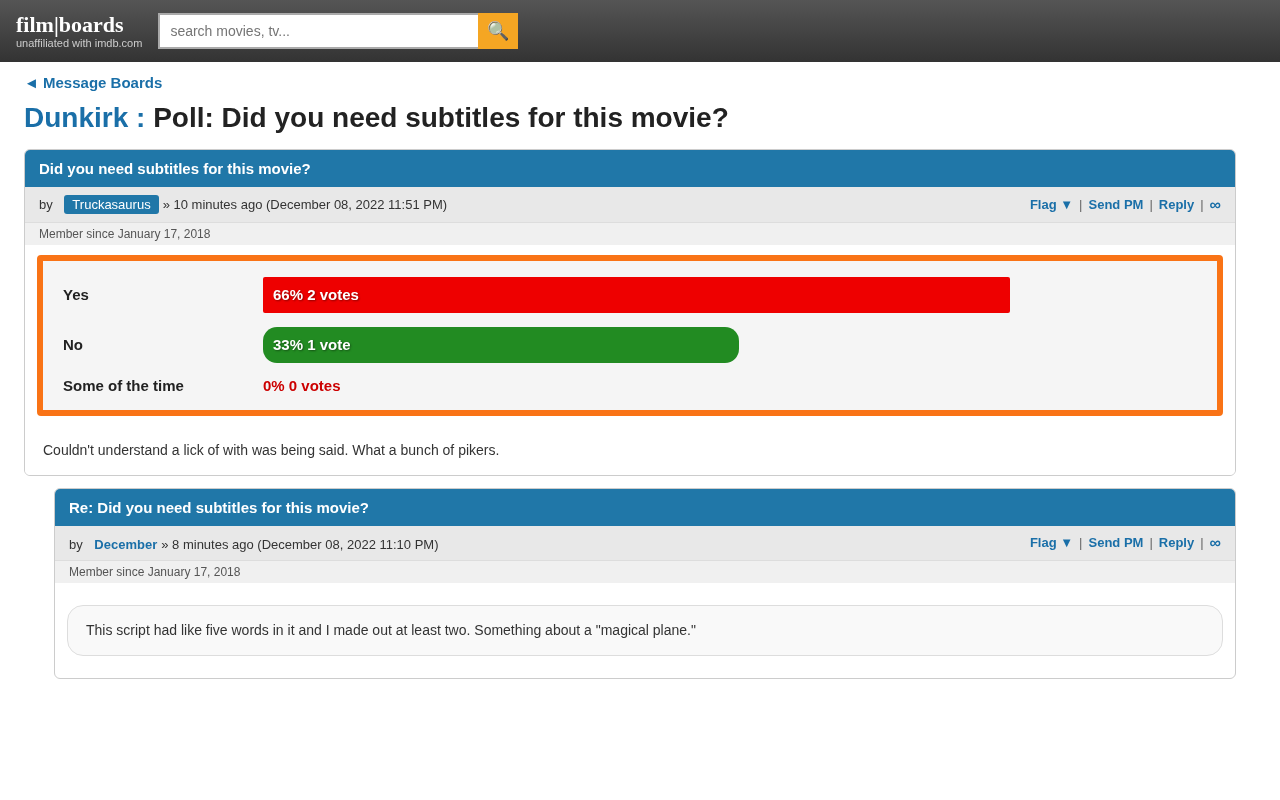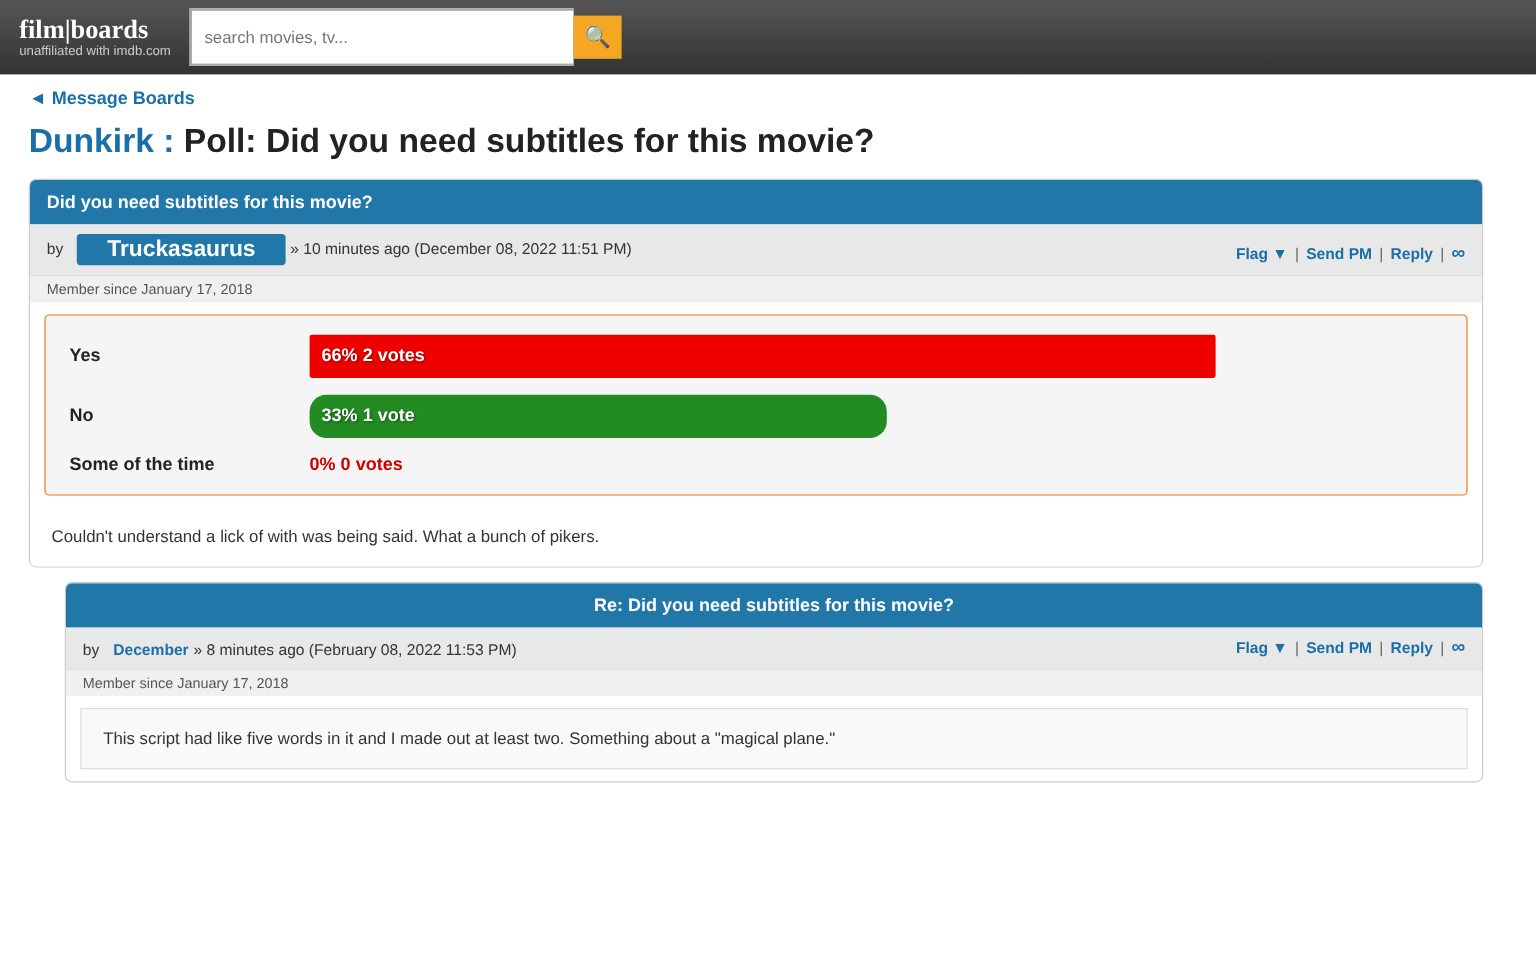--- a/index.html
+++ b/index.html
@@ -28,21 +28,21 @@
     #logo-sub {
       font-size: 11px;
       color: #ccc;
     }
     #search-form {
       display: flex;
       align-items: center;
     }
     #search-input {
       width: 320px;
-      height: 48px;
+      height: 36px;
       padding: 0 10px;
       font-size: 14px;
       border: 2px solid #aaa;
       border-right: none;
       outline: none;
       color: #999;
       background: #fff;
     }
     #search-button {
       width: 40px;
@@ -96,44 +96,43 @@
     
     .post-header-bar {
       background: #2077a8;
       padding: 10px 14px;
       color: #fff;
       font-size: 15px;
       font-weight: bold;
     }
     .post-header-bar.reply {
       background: #2077a8;
-      text-align: center;
     }
 
     
     .post-meta {
       background: #e8e8e8;
       padding: 8px 14px;
       display: flex;
       align-items: flex-end;
       justify-content: space-between;
       font-size: 13px;
       color: #333;
     }
     .post-meta-left { display: flex; align-items: center; gap: 4px; }
     .post-meta-right { display: flex; align-items: center; gap: 6px; color: #1a6fa8; font-size: 13px; }
     .post-meta-right a { color: #1a6fa8; text-decoration: none; font-weight: bold; }
     .post-meta-right .sep { color: #666; }
     .username-badge {
       background: #2077a8;
       color: #fff;
-      padding: 2px 25px;
+      padding: 2px 8px;
       border-radius: 3px;
-      font-weight: bold;
-      font-size: 19px;
+      font-weight: normal;
+      font-size: 13px;
     }
     .username-plain {
       color: #1a6fa8;
       font-weight: bold;
       font-size: 13px;
     }
     .flag-btn {
       color: #1a6fa8;
       font-weight: bold;
       font-size: 13px;
@@ -148,21 +147,21 @@
       font-size: 12px;
       color: #555;
       border-top: 1px solid #ddd;
     }
 
     
     .poll-area {
       background: #f5f5f5;
       padding: 16px 20px;
       margin: 10px 12px;
-      border: 1px solid #f97316;
+      border: 6px solid #f97316;
       border-radius: 4px;
     }
     .poll-row {
       display: flex;
       align-items: center;
       margin-bottom: 14px;
     }
     .poll-row:last-child { margin-bottom: 0; }
     .poll-label {
       width: 200px;
@@ -199,23 +198,23 @@
       font-size: 14px;
       color: #333;
       line-height: 1.5;
       background: #fff;
     }
 
     
     .reply-body {
       background: #f9f9f9;
       padding: 14px 18px;
-      margin: 10px 12px;
+      margin: 22px 12px;
       border: 1px solid #ddd;
-      border-radius: 0;
+      border-radius: 16px;
       font-size: 14px;
       color: #333;
       line-height: 1.5;
     }
   </style>
 </head>
 <body>
 
 <div id="header">
   <div id="logo-area">
@@ -304,21 +303,21 @@
   <div class="post-container" style="margin-left: 30px;">
 
     <div class="post-header-bar reply">
       <span>Re: Did you need subtitles for this movie?</span>
     </div>
 
     <div class="post-meta">
       <div class="post-meta-left">
         <span>by</span>&nbsp;
         <span class="username-plain">December</span>
-        <span>» 8 minutes ago (February 08, 2022 11:53 PM)</span>
+        <span>» 8 minutes ago (December 08, 2022 11:10 PM)</span>
       </div>
       <div class="post-meta-right">
         <a href="#" class="flag-btn">Flag ▼</a>
         <span class="sep">|</span>
         <a href="#">Send PM</a>
         <span class="sep">|</span>
         <a href="#">Reply</a>
         <span class="sep">|</span>
         <span class="infinity-icon">∞</span>
       </div>

